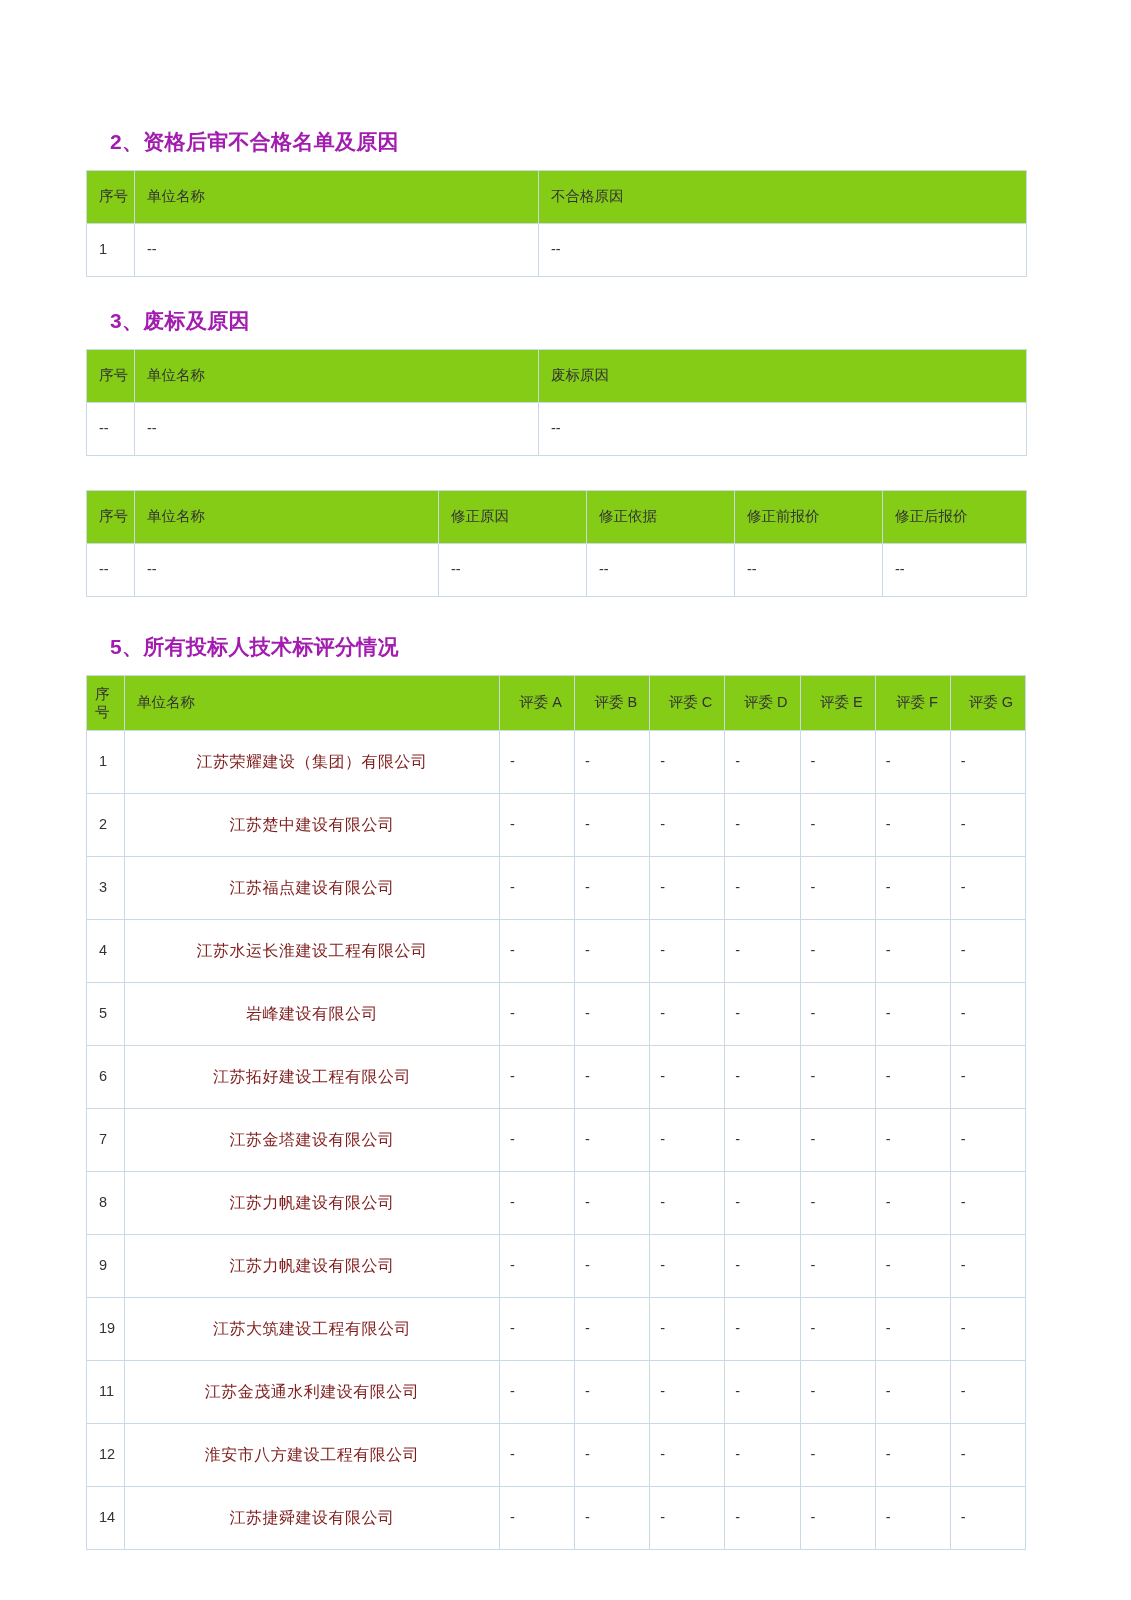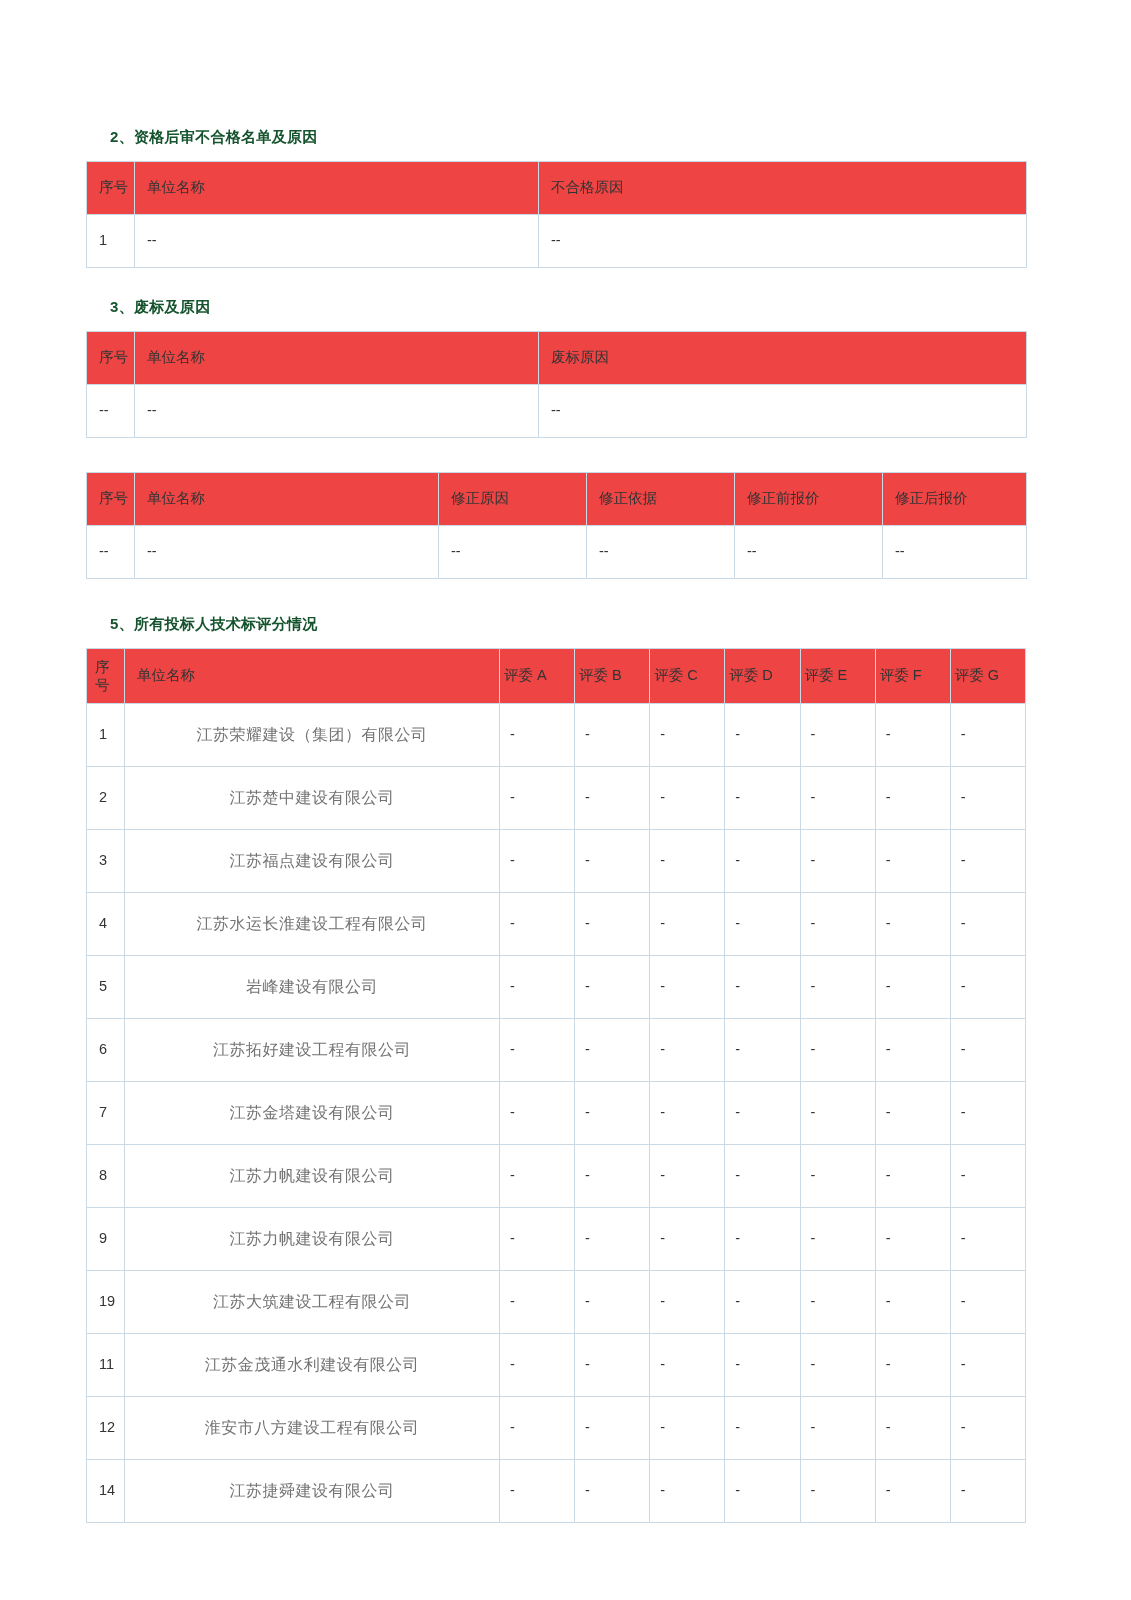--- a/index.html
+++ b/index.html
@@ -15,23 +15,23 @@
   }
   .page {
     position: relative;
     width: 1131px;
     min-height: 1600px;
     box-sizing: border-box;
     padding: 128px 86px 40px 86px;
   }
   .section-heading {
     font-family: "Liberation Sans", "DejaVu Sans", sans-serif;
-    font-size: 15px;
+    font-size: 21px;
     font-weight: bold;
-    color: #14532d;
+    color: #a21caf;
     margin: 0 0 14px 24px;
     letter-spacing: 0.3px;
   }
   .gap-1 { height: 30px; }
   .gap-2 { height: 34px; }
   .gap-3 { height: 36px; }
 
   table.doc-table {
     border-collapse: collapse;
     width: 940px;
@@ -46,21 +46,21 @@
     color: #333333;
     padding: 9px 12px;
     vertical-align: middle;
     text-align: left;
     font-weight: normal;
     line-height: 1.35;
     overflow: hidden;
     white-space: nowrap;
   }
   table.doc-table th {
-    background: #ef4444;
+    background: #84cc16;
     height: 34px;
   }
   table.doc-table td {
     background: #ffffff;
     height: 34px;
   }
   
   .t-a col.c0 { width: 48px; }
   .t-a col.c1 { width: 404px; }
   .t-a col.c2 { width: 488px; }
@@ -82,33 +82,33 @@
     text-align: left;
     white-space: normal;
     width: 38px;
     line-height: 1.25;
     padding: 9px 8px;
   }
   .t-c th.unit-name {
     text-align: left;
   }
   .t-c th.judge {
-    text-align: left;
+    text-align: right;
     padding-left: 4px;
   }
   .t-c td.idx {
     text-align: left;
     padding-left: 12px;
     font-size: 14.5px;
   }
   .t-c td.unit-name {
     text-align: center;
     font-family: "Liberation Serif", "DejaVu Serif", serif;
     font-size: 16px;
-    color: #737373;
+    color: #7f1d1d;
     letter-spacing: 0.5px;
   }
   .t-c td.score {
     text-align: left;
     padding-left: 10px;
     color: #333;
   }
   .t-c tbody tr { height: 44px; }
   .t-c tbody td { height: 44px; }
   .dash-cell { color: #333; }

